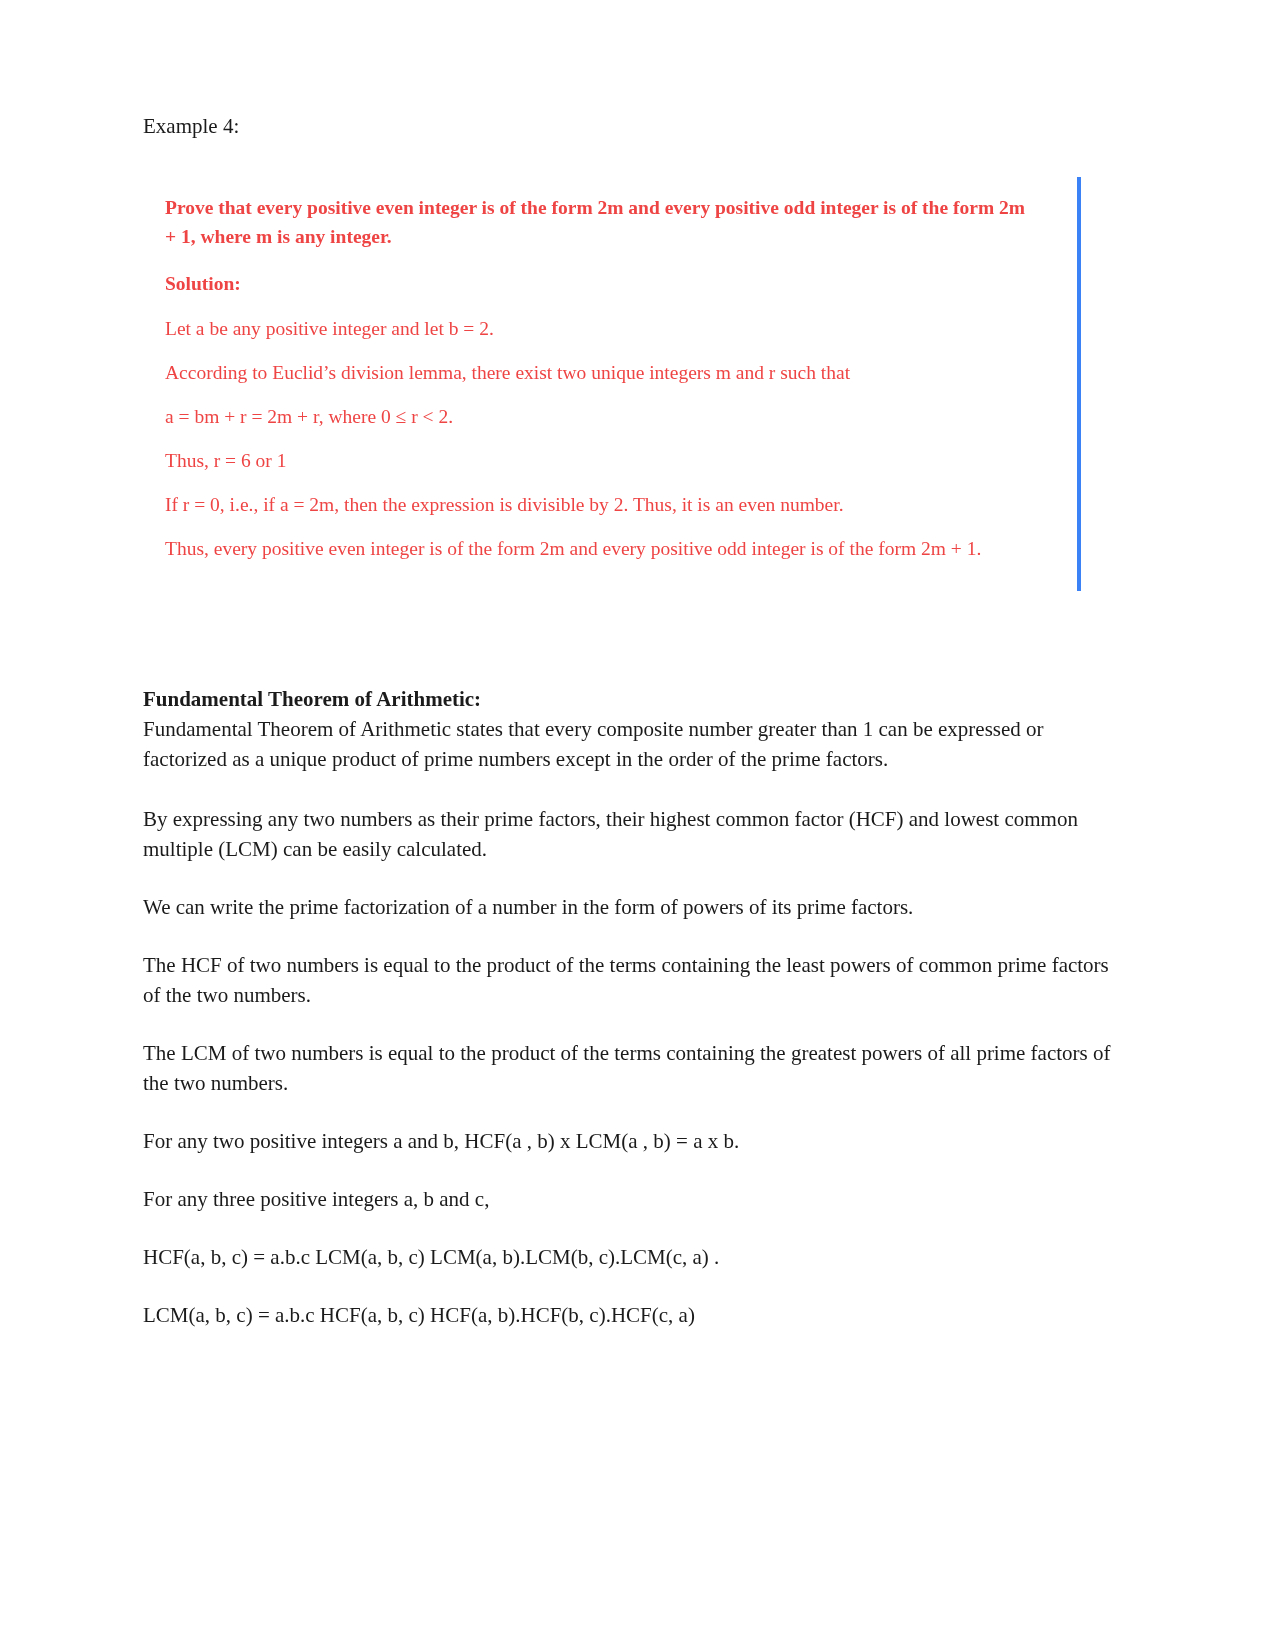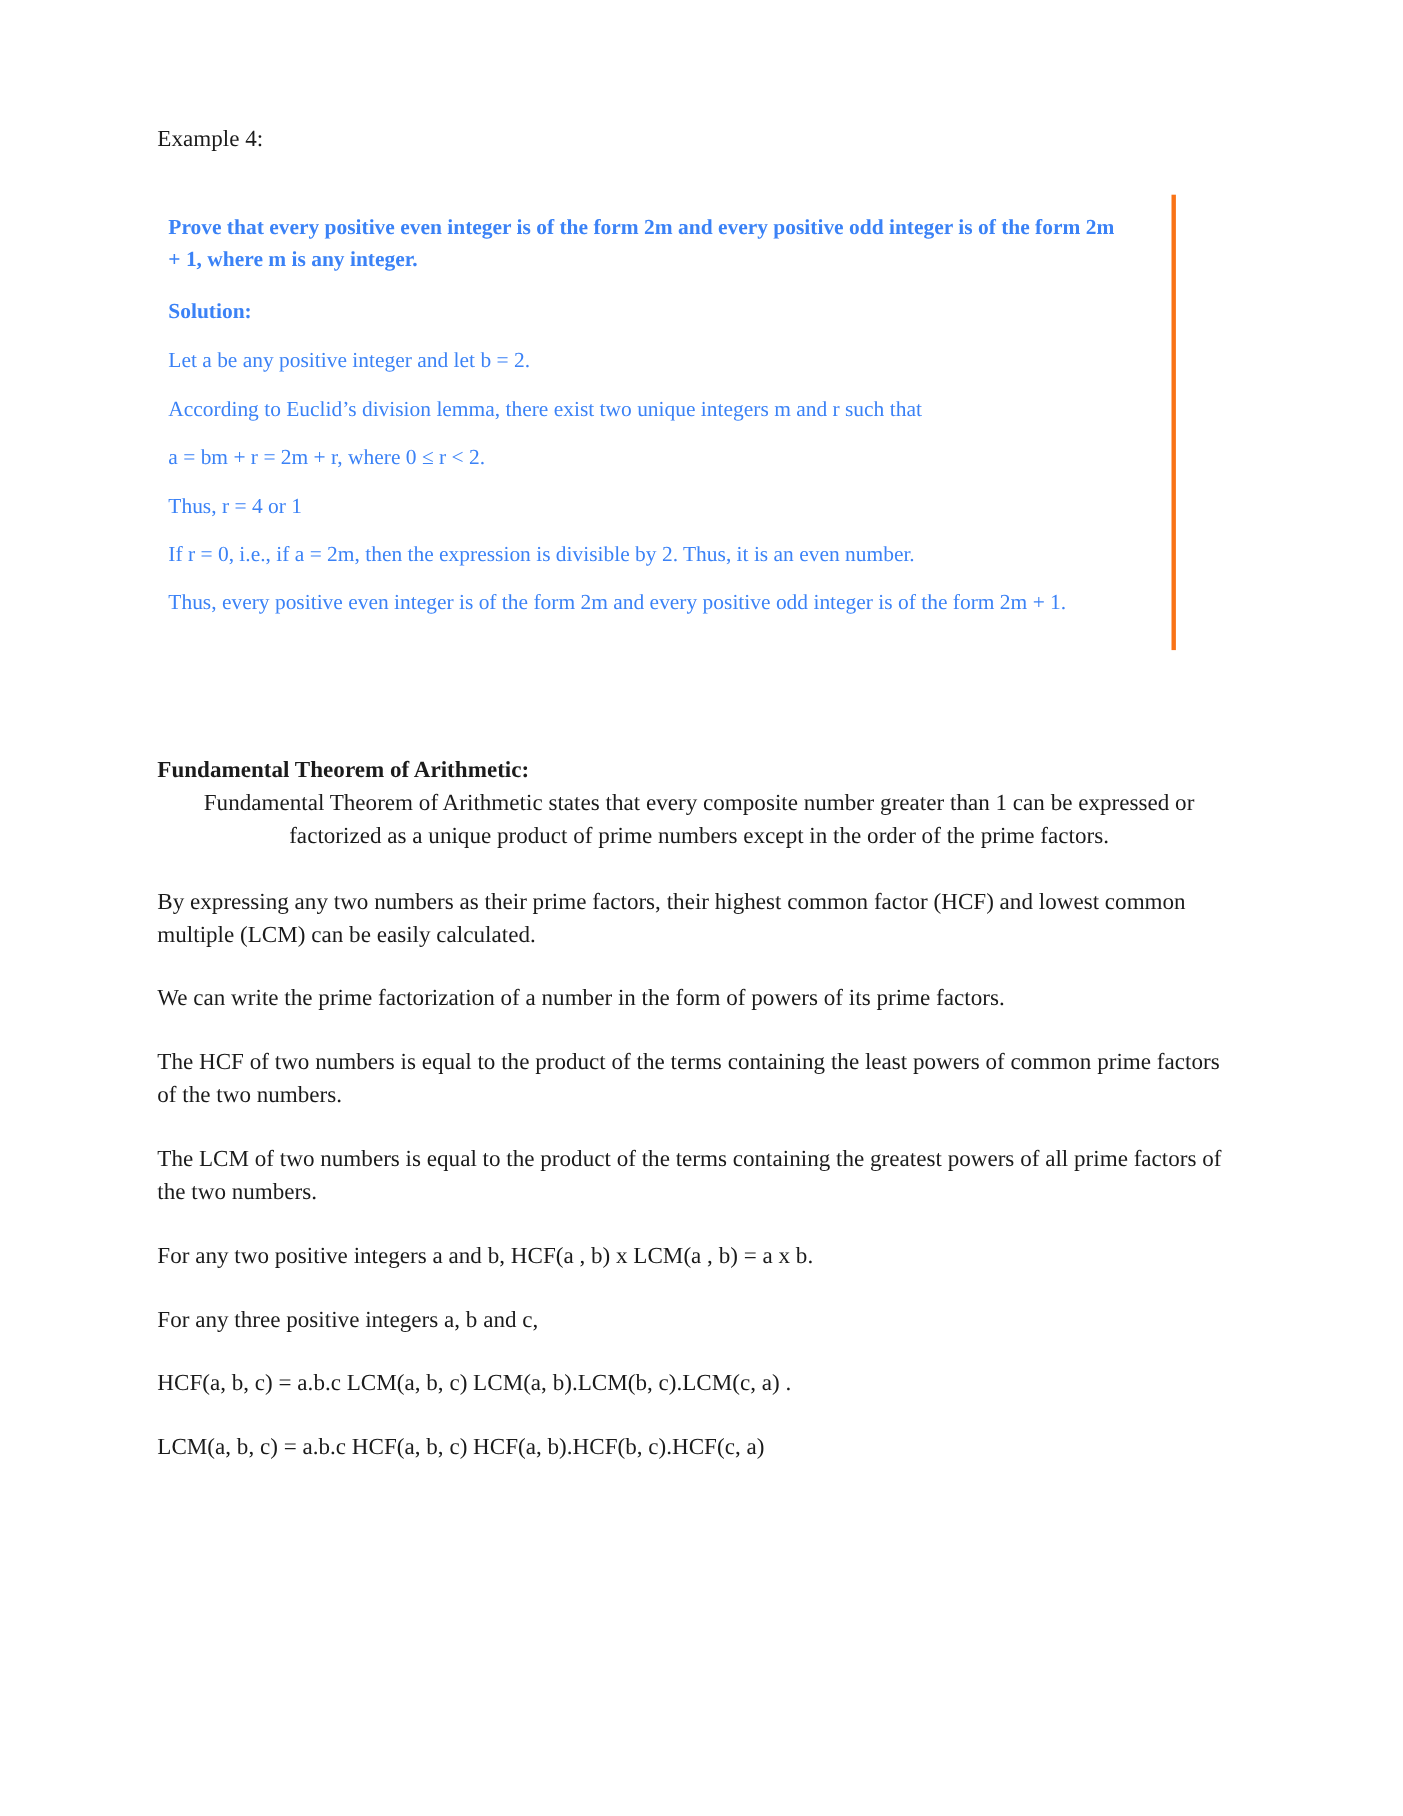--- a/index.html
+++ b/index.html
@@ -17,24 +17,24 @@
     padding: 114px 145px 60px 143px;
   }
   .example-heading {
     font-size: 21px;
     font-weight: 400;
     margin-bottom: 38px;
   }
   
   .embedded-block {
     width: 916px;
-    margin-left: 10px;
-    border-right: 4px solid #f97316;
+    margin-left: 22px;
+    border-right: 4px solid #3b82f6;
     padding: 16px 40px 28px 0;
-    color: #3b82f6;
+    color: #ef4444;
     font-size: 19.5px;
     line-height: 29px;
   }
   .embedded-problem {
     font-weight: 700;
     margin-bottom: 18px;
     padding-right: 10px;
   }
   .embedded-solution-label {
     font-weight: 700;
@@ -56,37 +56,36 @@
     margin-bottom: 2px;
   }
   .ftoa-paragraph {
     font-size: 21px;
     line-height: 30px;
     margin-bottom: 28px;
     max-width: 985px;
   }
   .ftoa-paragraph.first {
     margin-bottom: 30px;
-    text-align: center;
   }
 </style>
 </head>
 <body>
 
 <div class="page">
 
   <div class="example-heading">Example 4:</div>
 
   <div class="embedded-block">
     <div class="embedded-problem">Prove that every positive even integer is of the form 2m and every positive odd integer is of the form 2m + 1, where m is any integer.</div>
     <div class="embedded-solution-label">Solution:</div>
     <div class="embedded-line">Let a be any positive integer and let b = 2.</div>
     <div class="embedded-line">According to Euclid’s division lemma, there exist two unique integers m and r such that</div>
     <div class="embedded-line">a = bm + r = 2m + r, where 0 ≤ r &lt; 2.</div>
-    <div class="embedded-line">Thus, r = 4 or 1</div>
+    <div class="embedded-line">Thus, r = 6 or 1</div>
     <div class="embedded-line">If r = 0, i.e., if a = 2m, then the expression is divisible by 2. Thus, it is an even number.</div>
     <div class="embedded-line">Thus, every positive even integer is of the form 2m and every positive odd integer is of the form 2m + 1.</div>
   </div>
 
   <div class="ftoa-section">
     <div class="ftoa-heading">Fundamental Theorem of Arithmetic:</div>
     <div class="ftoa-paragraph first">Fundamental Theorem of Arithmetic states that every composite number greater than 1 can be expressed or factorized as a unique product of prime numbers except in the order of the prime factors.</div>
     <div class="ftoa-paragraph">By expressing any two numbers as their prime factors, their highest common factor (HCF) and lowest common multiple (LCM) can be easily calculated.</div>
     <div class="ftoa-paragraph">We can write the prime factorization of a number in the form of powers of its prime factors.</div>
     <div class="ftoa-paragraph">The HCF of two numbers is equal to the product of the terms containing the least powers of common prime factors of the two numbers.</div>

